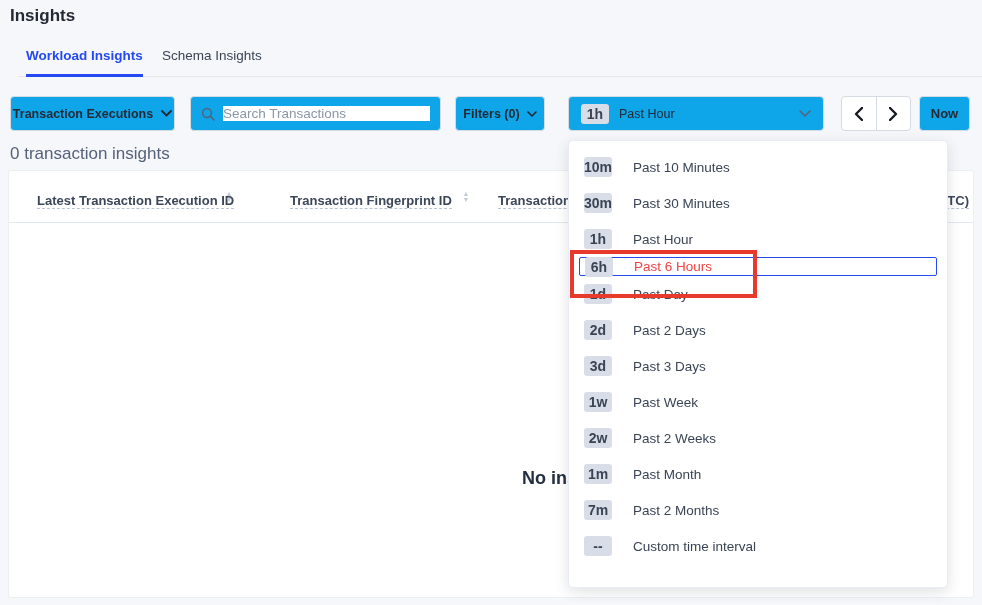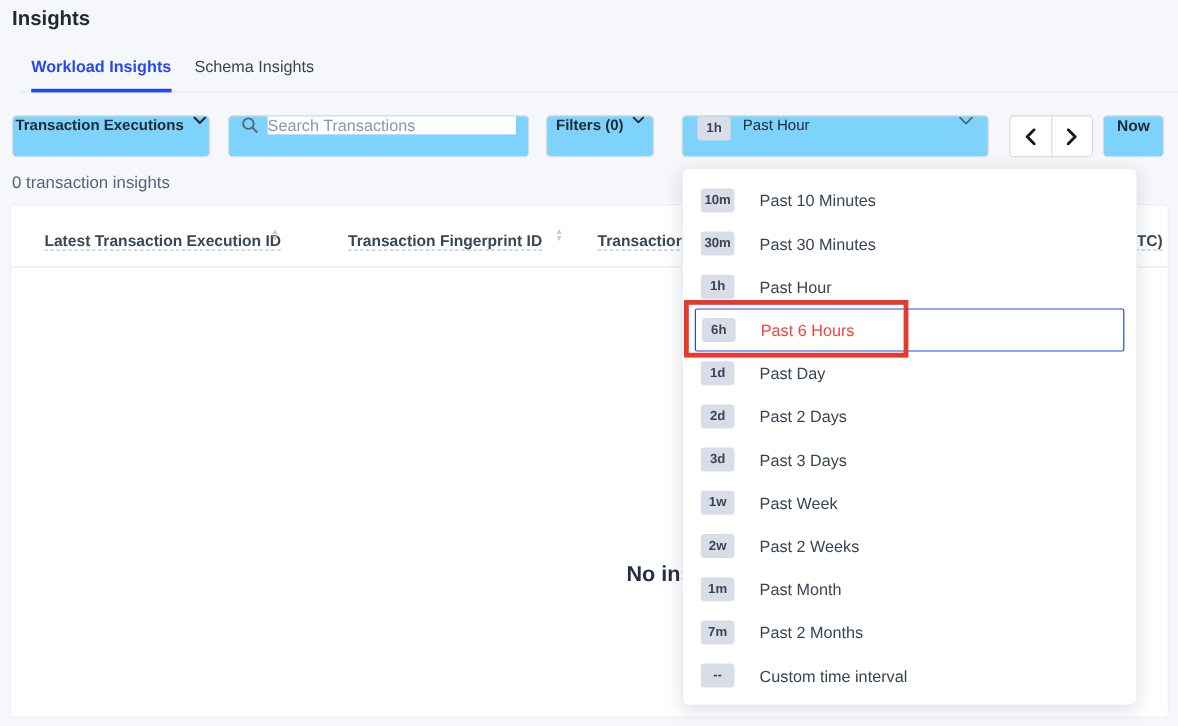--- a/index.html
+++ b/index.html
@@ -26,53 +26,53 @@
     position:absolute; top:4px; font-size:13.5px; cursor:pointer;
   }
   .tab-active { left:8px; color:#2449f0; font-weight:bold; }
   .tab-active .tab-underline {
     position:absolute; left:0; right:0; top:26px; height:3px; background:#2449f0;
   }
   .tab-inactive { left:144px; color:#394455; }
 
   
   .ctrl {
-    position:absolute; top:96px; height:35px; background:#7dd3fc;
+    position:absolute; top:96px; height:35px; background:#0ea5e9;
     border:1px solid #d6dbe1; border-radius:4px;
-    display:flex; align-items:flex-start; font-size:12.5px; color:#242a35;
+    display:flex; align-items:center; font-size:12.5px; color:#242a35;
   }
   .btn-type { left:10px; width:165px; justify-content:center; gap:8px; font-weight:bold; }
   .search-box { left:190px; width:251px; padding:0 10px; gap:8px; }
   .search-box input {
     border:none; outline:none; flex:1; font-size:13.5px;
     font-family:"Liberation Sans","DejaVu Sans",sans-serif; color:#394455;
   }
   .search-box input::placeholder { color:#8b96a8; }
   .btn-filters { left:455px; width:90px; justify-content:center; gap:7px; font-weight:bold; }
   .time-select { left:568px; width:256px; padding:0 12px; gap:10px; }
   .time-select .chev { margin-left:auto; }
   .badge {
     display:inline-flex; align-items:center; justify-content:center;
     width:28px; height:20px; background:#d8dde8; border-radius:3px;
-    font-size:11px; font-weight:bold; color:#394455; flex:0 0 auto;
+    font-size:14px; font-weight:bold; color:#394455; flex:0 0 auto;
   }
   .range-arrows {
     position:absolute; left:841px; top:96px; width:70px; height:35px;
     background:#fff; border:1px solid #d6dbe1; border-radius:4px;
     display:flex;
   }
   .range-arrows .arrow-btn {
     flex:1; display:flex; align-items:center; justify-content:center; cursor:pointer;
   }
   .range-arrows .arrow-btn:first-child { border-right:1px solid #d6dbe1; }
   .btn-now { left:919px; width:51px; justify-content:center; font-weight:bold; font-size:13px; }
 
   .summary-text {
     position:absolute; left:10px; top:144px;
-    font-size:14px; color:#56627a;
+    font-size:17px; color:#56627a;
   }
 
   
   .table-card {
     position:absolute; left:8px; top:170px; width:966px; height:428px;
     background:#fff; border:1px solid #eceff4; border-radius:3px;
   }
   .thead {
     position:absolute; left:0; top:0; width:100%; height:52px;
     border-bottom:1px solid #e3e8ef;
@@ -95,21 +95,21 @@
     position:absolute; left:568px; top:140px; width:380px; height:448px;
     background:#fff; border:1px solid #e9edf3; border-radius:5px;
     box-shadow:0 4px 14px rgba(60,70,90,0.16);
     padding:8px 0; z-index:20;
   }
   .dd-item {
     height:36px; display:flex; align-items:center; gap:21px;
     padding-left:15px; font-size:13.5px; color:#394455; cursor:pointer;
   }
   .dd-item-selected {
-    margin:0 10px; padding-left:5px; height:36px;
+    margin:0 10px; padding-left:5px; height:19px;
     border:1px solid #2449f0; border-radius:2px;
   }
   .dd-item-selected .dd-label { color:#ef4444; }
 
   
   .annotation-box {
     position:absolute; left:570px; top:250px; width:187px; height:48px;
     border:4px solid #e8392d; z-index:30; pointer-events:none;
   }
 

